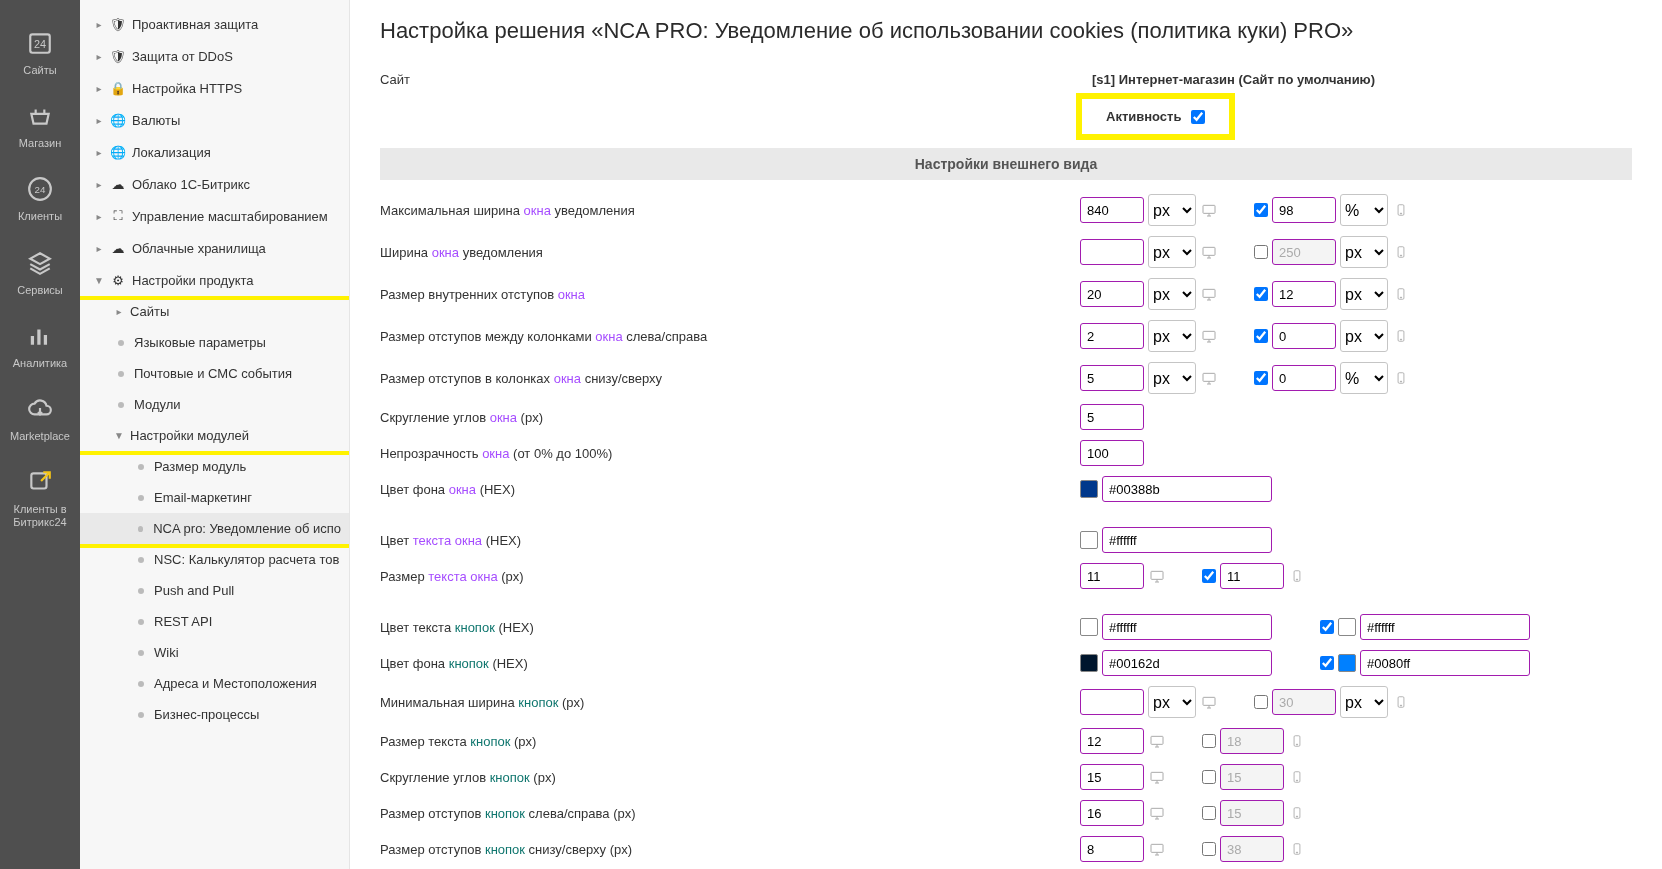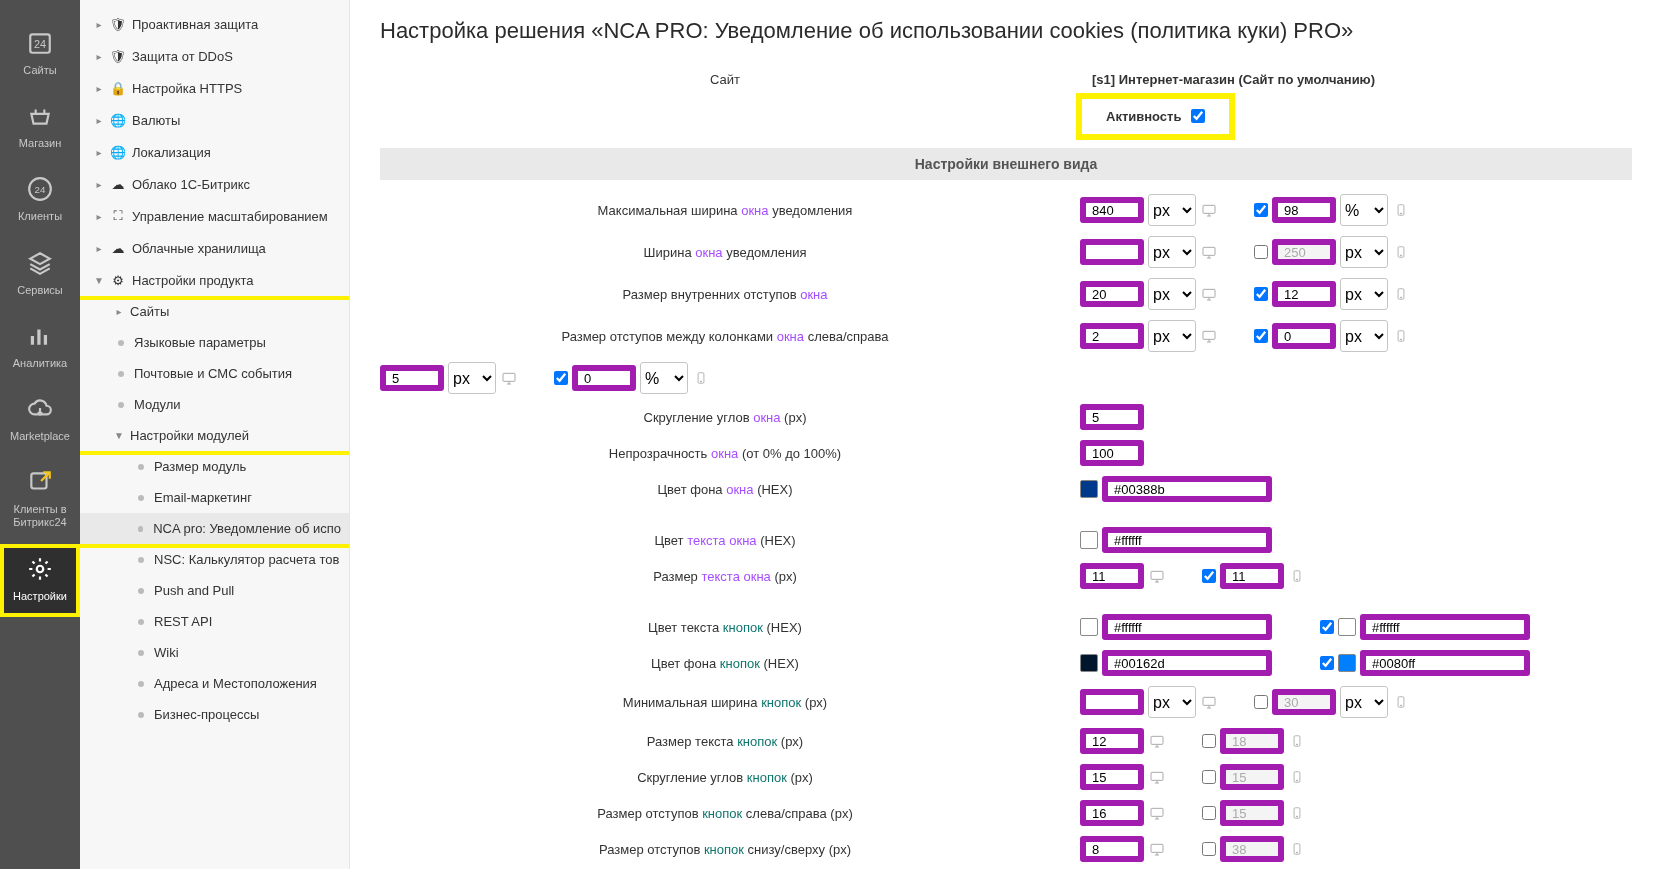--- a/index.html
+++ b/index.html
@@ -24,27 +24,27 @@
 .node .ic { width:16px; height:16px; display:inline-flex; align-items:center; justify-content:center;}
 .lvl2 { padding-left:34px;}
 .lvl3 { padding-left:54px;}
 .hl { box-shadow: 0 4px 0 0 #fff200; }
 .sel { background:#e9e9e9;}
 
 
 .main { flex:1; padding:18px 30px; overflow-y:auto;}
 h1 { font-size:22px; font-weight:400; color:#2b2b2b; margin-bottom:28px;}
 .row { display:flex; align-items:center; margin-bottom:10px;}
-.lab { width:700px; text-align:center; padding-right:10px; color:#333;}
+.lab { width:700px; text-align:left; padding-right:10px; color:#333;}
 .lab .lnk-v { color:#a64dff;}
 .lab .lnk-g { color:#0f766e;}
 .ctl { display:flex; align-items:center; gap:4px;}
-.hl-box { outline:6px solid #fff200; outline-offset:-2px; padding:12px 26px; display:flex; align-items:flex-start; gap:10px;}
+.hl-box { outline:6px solid #fff200; outline-offset:-2px; padding:12px 26px; display:flex; align-items:flex-end; gap:10px;}
 .section-hdr { background:#e9e9e9; color:#555; font-weight:600; text-align:center; padding:8px; margin:12px 0 14px; font-size:14px;}
-input[type=text] { border:6px solid #a21caf; border-radius:3px; padding:4px 6px; font-size:13px; height:26px;}
+input[type=text] { border:1px solid #a21caf; border-radius:3px; padding:4px 6px; font-size:13px; height:26px;}
 input[type=text]:disabled { background:#f4f4f4; color:#aaa;}
 select { border:1px solid #c5c5c5; border-radius:3px; height:32px; font-size:16px; background:#fff;}
 .w64{width:64px;} .w48{width:48px;} .w170{width:170px;}
 .dev { width:18px; height:22px; display:inline-flex; align-items:center; justify-content:center; color:#aaa;}
 .dev svg { stroke:#aaa; fill:none; stroke-width:1.5;}
 input[type=checkbox]{ width:14px; height:14px;}
 .sw { width:18px; height:18px; border:1px solid #888; border-radius:2px; display:inline-block; vertical-align:middle;}
 .gap { width:28px;}
 .site-row .lab{font-weight:400;}
 .site-row b{font-weight:700;padding-left:12px;}
@@ -110,29 +110,20 @@
   </div>
   <div class="rail-item">
     <span class="rail-ic">
           <svg width="26" height="26" viewBox="0 0 24 24">
             <rect x="4" y="4" width="14" height="14" rx="2" fill="none" stroke-width="2"></rect>
             <path d="M15 3l6 0 0 6M21 3l-8 8" stroke="#f5c518" stroke-width="2" fill="none"></path>
           </svg>
         </span>
     <span>Клиенты в Битрикс24</span>
   </div>
-  <div class="rail-item active">
-    <span class="rail-ic">
-          <svg width="26" height="26" viewBox="0 0 24 24">
-            <circle cx="12" cy="12" r="3" fill="none" stroke-width="2"></circle>
-            <path d="M12 2v3m0 14v3M2 12h3m14 0h3M5 5l2 2m10 10l2 2M5 19l2-2m10-10l2-2" stroke-width="2"></path>
-          </svg>
-        </span>
-    <span>Настройки</span>
-  </div>
 </div>
 
 <div class="tree">
   <ul id="tree-top">
         <li class="node">
           <span class="arr">▸</span>
           <span class="ic">🛡</span>
           <span>Проактивная защита</span>
         </li>
         <li class="node">
@@ -346,20 +337,21 @@
             <input type="text" class="w64" value="0" style="">
             <select class="w48"><option selected="">px</option><option>%</option></select>
             <span class="dev">
               <svg width="14" height="16" viewBox="0 0 24 24">
                 <rect x="7" y="3" width="10" height="18" rx="2"></rect>
                 <circle cx="12" cy="18" r="1" fill="#aaa"></circle>
               </svg>
             </span>
           </div>
         </div><div class="row">
+          <div class="lab">Размер отступов в колонках <span class="lnk-v">окна</span> снизу/сверху</div>
           <div class="ctl">
             <input type="text" class="w64" value="5" style="">
             <select class="w48"><option selected="">px</option><option>%</option></select>
             <span class="dev">
               <svg width="16" height="16" viewBox="0 0 24 24">
                 <rect x="3" y="5" width="18" height="12" rx="1"></rect>
                 <path d="M9 21h6M12 17v4"></path>
               </svg>
             </span>
             <span class="gap"></span>

